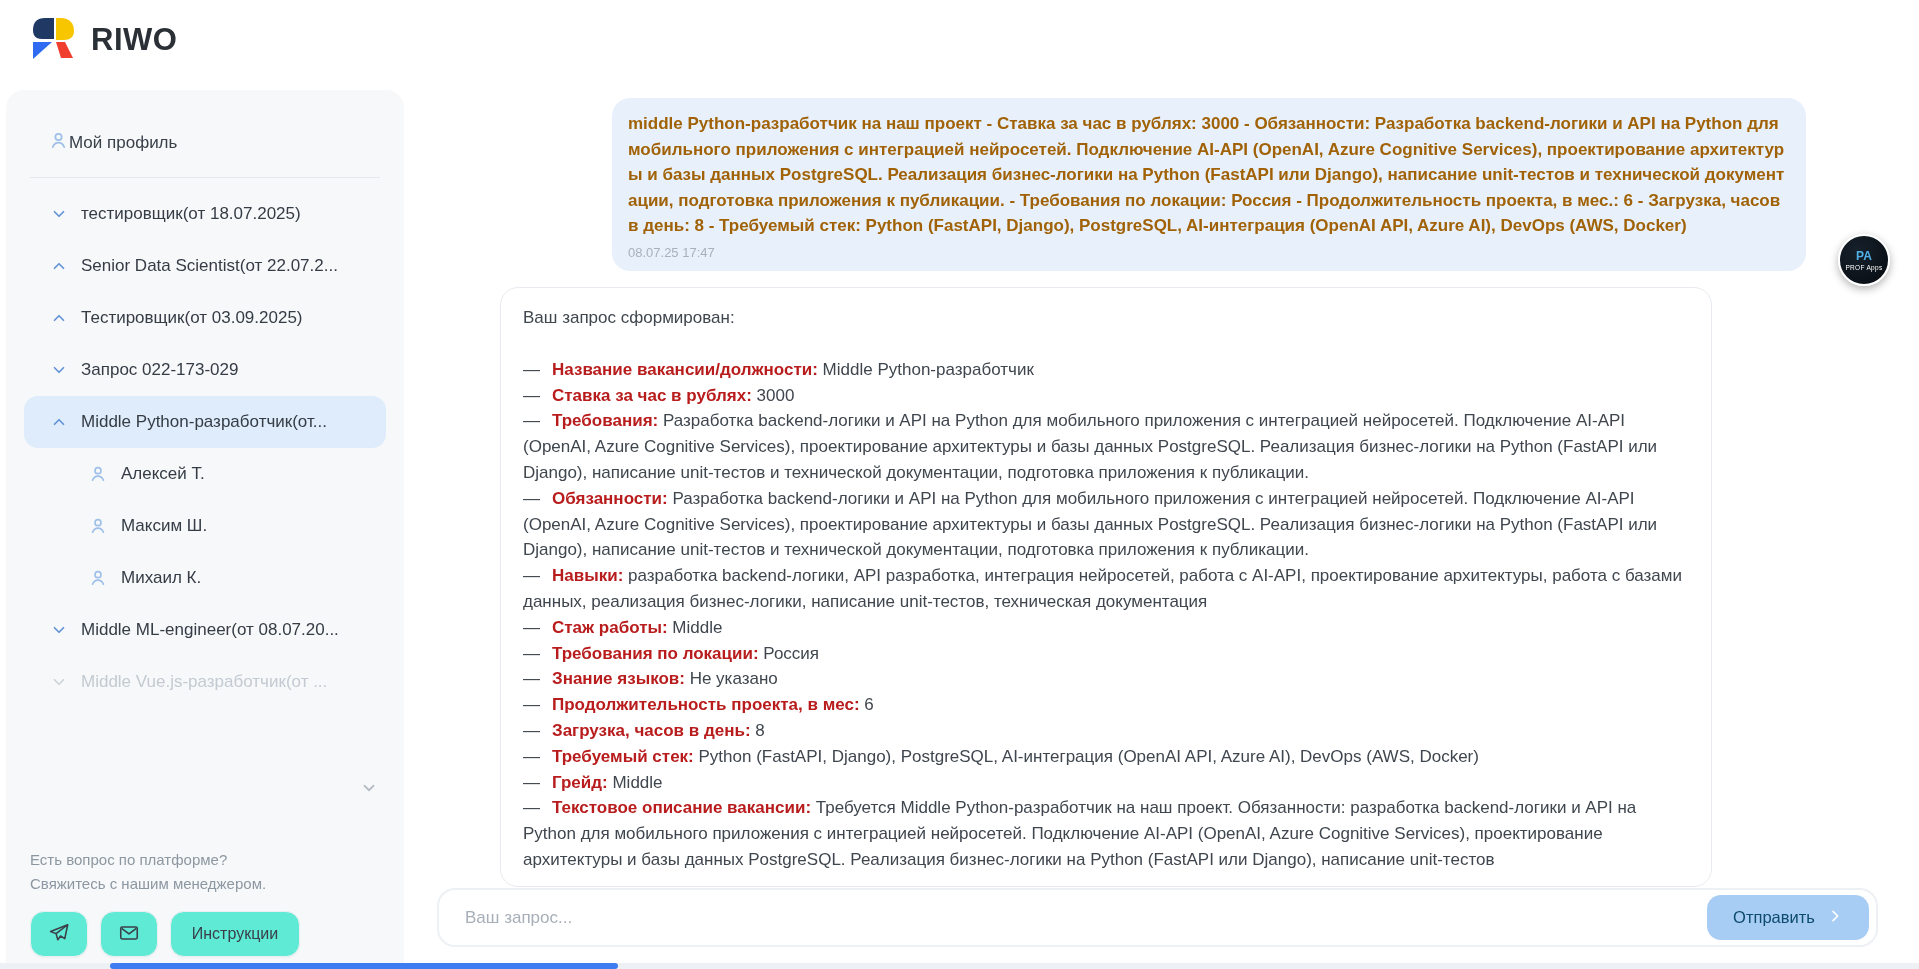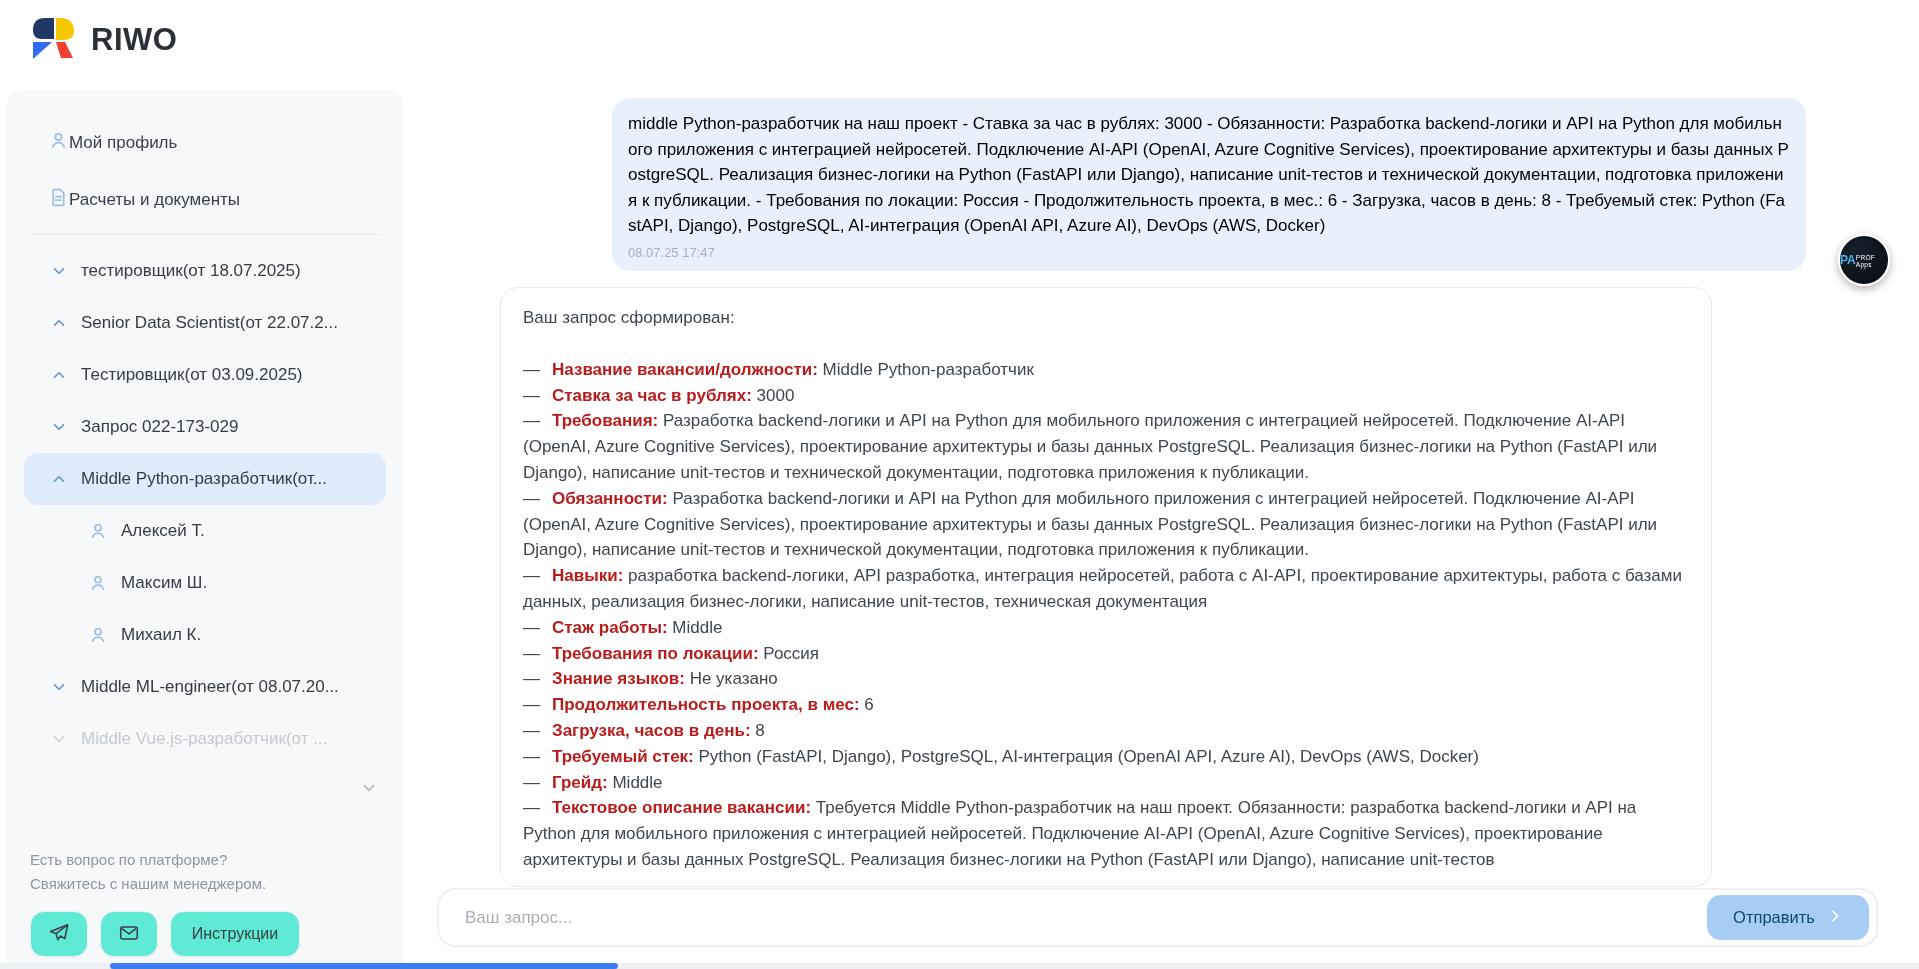--- a/index.html
+++ b/index.html
@@ -37,26 +37,26 @@
   .foot-btns { display:flex; gap:12px; margin-top:15px; }
   .foot-btn { height:46px; background:#5eead4; border:1px solid #ECEFF2; border-radius:14px;
               display:flex; align-items:center; justify-content:center; cursor:pointer;
               box-shadow:0 1px 2px rgba(30,40,60,.04); color:#39404A; font-family:inherit; }
   .foot-btn.sq { width:58px; }
   .foot-btn.wide { width:130px; font-size:16px; }
 
   
   .user-bubble { position:absolute; left:612px; top:98px; width:1194px;
              background:#E8F1FB; border-radius:18px; padding:13px 16px 11px; }
-  .user-text { font-size:17px; line-height:25.5px; color:#000000; word-break:break-all; }
+  .user-text { font-size:17px; line-height:25.5px; color:#a16207; word-break:break-all;font-weight:bold; }
   .msg-time { margin-top:6px; font-size:13px; color:#A9B1BA; }
 
   .avatar { position:absolute; left:1838px; top:234px; width:52px; height:52px; border-radius:50%;
              background:radial-gradient(circle at 35% 30%, #16202B, #070B10); border:2px solid #fff;
-             box-shadow:0 3px 8px rgba(0,0,0,.3); display:flex; flex-direction:row;
+             box-shadow:0 3px 8px rgba(0,0,0,.3); display:flex; flex-direction:column;
              align-items:center; justify-content:center; color:#fff; }
   .avatar .pa { color:#4FB0E8; font-weight:700; font-size:12px; line-height:12px; }
   .avatar .nm { font-size:6.5px; letter-spacing:.3px; margin-top:2px; }
 
   .bot-bubble { position:absolute; left:500px; top:287px; width:1212px; height:600px;
              background:#fff; border:1px solid #E7EBEF; border-radius:18px;
              padding:17px 22px; overflow:hidden; font-size:17px; line-height:25.8px; color:#3F464E; }
   .bot-intro { margin-bottom:26px; }
   .msg-item .dash { margin-right:12px; }
   .msg-item b { font-weight:700; color:#b91c1c; }
@@ -97,29 +97,20 @@
   <aside class="sidebar">
 
     <div class="menu-row">
       <span>
         <svg width="21" height="21" viewBox="0 0 24 24" fill="none" stroke="#9FC0E8" stroke-width="2" stroke-linecap="round">
             <circle cx="12" cy="8" r="3.6"></circle>
             <path d="M5.5 19.5c1.2-3.4 3.6-5 6.5-5s5.3 1.6 6.5 5"></path>
           </svg>
       </span>
       <span>Мой профиль</span>
-    </div>
-    <div class="menu-row">
-      <span>
-        <svg width="21" height="21" viewBox="0 0 24 24" fill="none" stroke="#9FC0E8" stroke-width="2" stroke-linecap="round" stroke-linejoin="round">
-            <path d="M6 3h8l4 4v14H6z"></path>
-            <path d="M9 11h6M9 15h6"></path>
-          </svg>
-      </span>
-      <span>Расчеты и документы</span>
     </div>
 
     <div class="divider"></div>
 
     <div class="chat-list">
         <div class="chat-row">
           <span class="row-icon">
             <svg width="18" height="18" viewBox="0 0 24 24" fill="none" stroke="currentColor" stroke-width="2.3" stroke-linecap="round" stroke-linejoin="round">
               <polyline points="6 9 12 15 18 9"></polyline>
             </svg>

